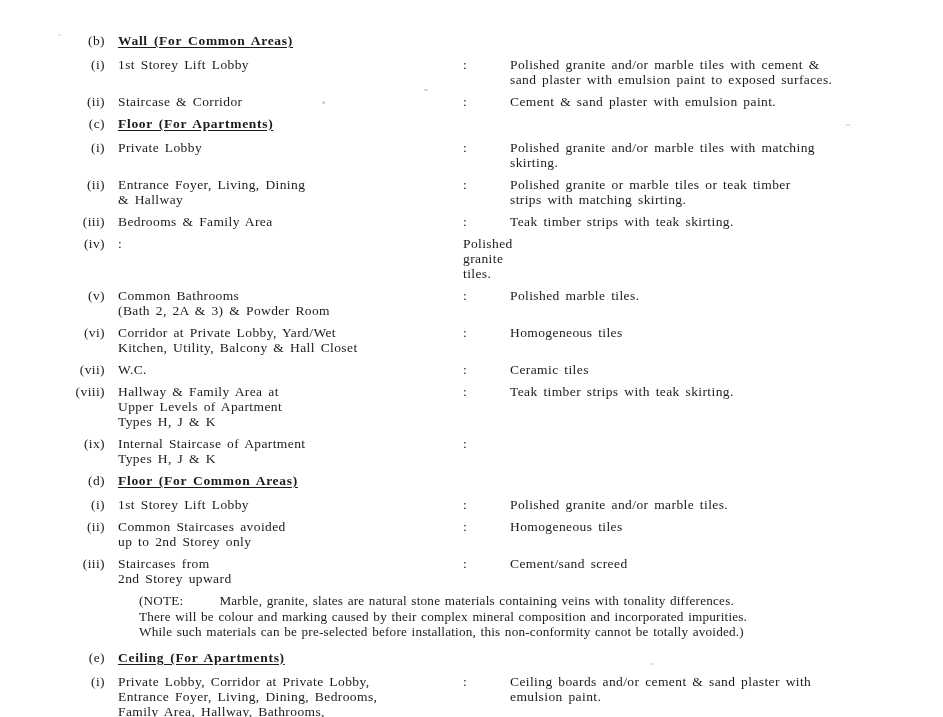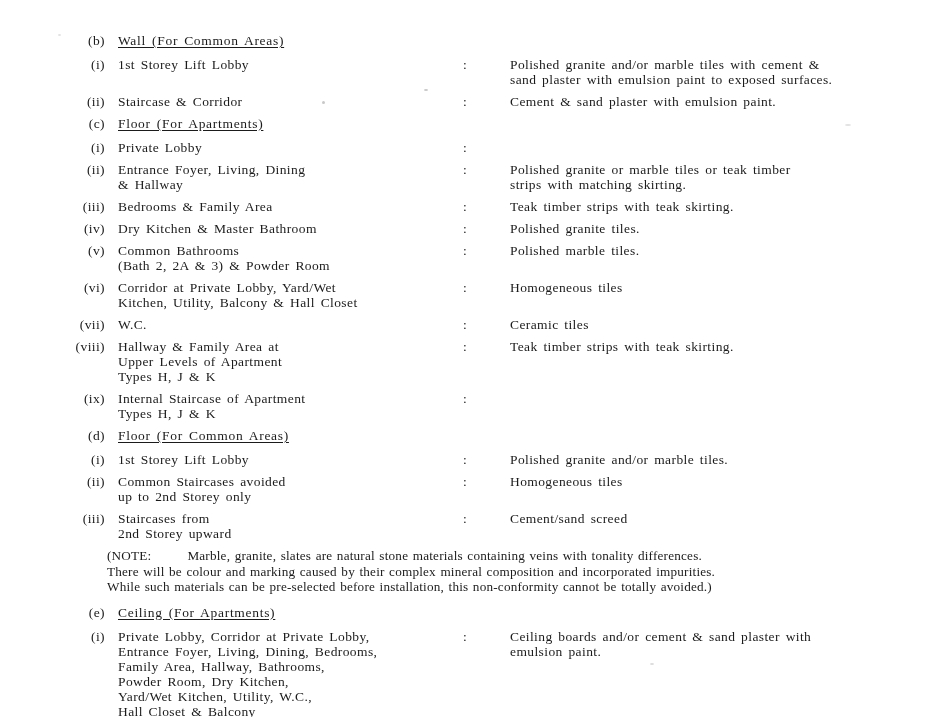--- a/index.html
+++ b/index.html
@@ -29,27 +29,27 @@
     font-size: 13.5px;
     line-height: 15px;
     letter-spacing: 0.4px;
     word-spacing: 2px;
   }
   .cell { white-space: pre-wrap; }
   .cell.num { text-align: right; }
   .cell.colon { text-align: left; }
   .heading-row { margin-top: 3px; margin-bottom: 9px; }
   .heading {
-    font-weight: normal;
+    font-weight: bold;
     text-decoration: underline;
     text-underline-offset: 2px;
     letter-spacing: 0.7px;
   }
   .note {
-    margin: 1px 0 10px 62px;
+    margin: 1px 0 10px 94px;
     font-size: 13.2px;
     line-height: 15.5px;
     letter-spacing: 0.2px;
     word-spacing: 1px;
     white-space: pre-wrap;
   }
   .speck {
     position: absolute;
     background: #9a9a9a;
     border-radius: 50%;
@@ -87,41 +87,42 @@
     <div class="cell num">(c)</div>
     <div class="cell item"><span class="heading">Floor (For Apartments)</span></div>
     <div class="cell colon"></div>
     <div class="cell value"></div>
   </div>
 
   <div class="row">
     <div class="cell num">(i)</div>
     <div class="cell item">Private Lobby</div>
     <div class="cell colon">:</div>
+    <div class="cell value">Polished granite and/or marble tiles with matching
+skirting.</div>
   </div>
 
   <div class="row">
     <div class="cell num">(ii)</div>
     <div class="cell item">Entrance Foyer, Living, Dining
 &amp; Hallway</div>
     <div class="cell colon">:</div>
     <div class="cell value">Polished granite or marble tiles or teak timber
 strips with matching skirting.</div>
   </div>
 
   <div class="row">
     <div class="cell num">(iii)</div>
     <div class="cell item">Bedrooms &amp; Family Area</div>
     <div class="cell colon">:</div>
     <div class="cell value">Teak timber strips with teak skirting.</div>
   </div>
 
   <div class="row">
     <div class="cell num">(iv)</div>
-    <div class="cell item">Dry Kitchen &amp; Master Bathroom</div>
     <div class="cell colon">:</div>
     <div class="cell value">Polished granite tiles.</div>
   </div>
 
   <div class="row">
     <div class="cell num">(v)</div>
     <div class="cell item">Common Bathrooms
 (Bath 2, 2A &amp; 3) &amp; Powder Room</div>
     <div class="cell colon">:</div>
     <div class="cell value">Polished marble tiles.</div>

